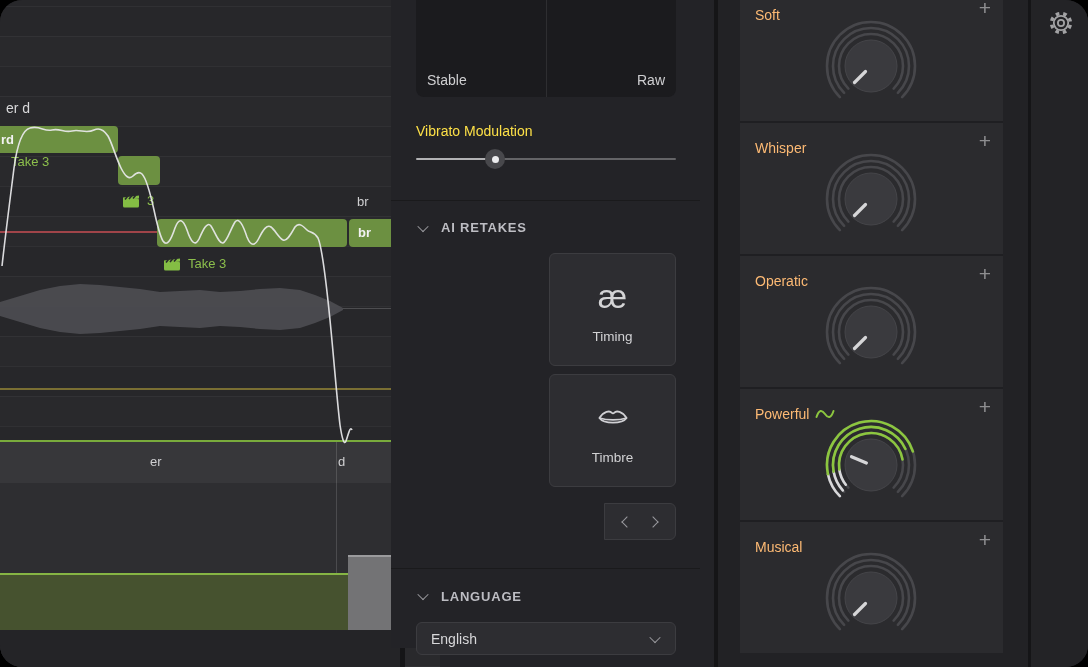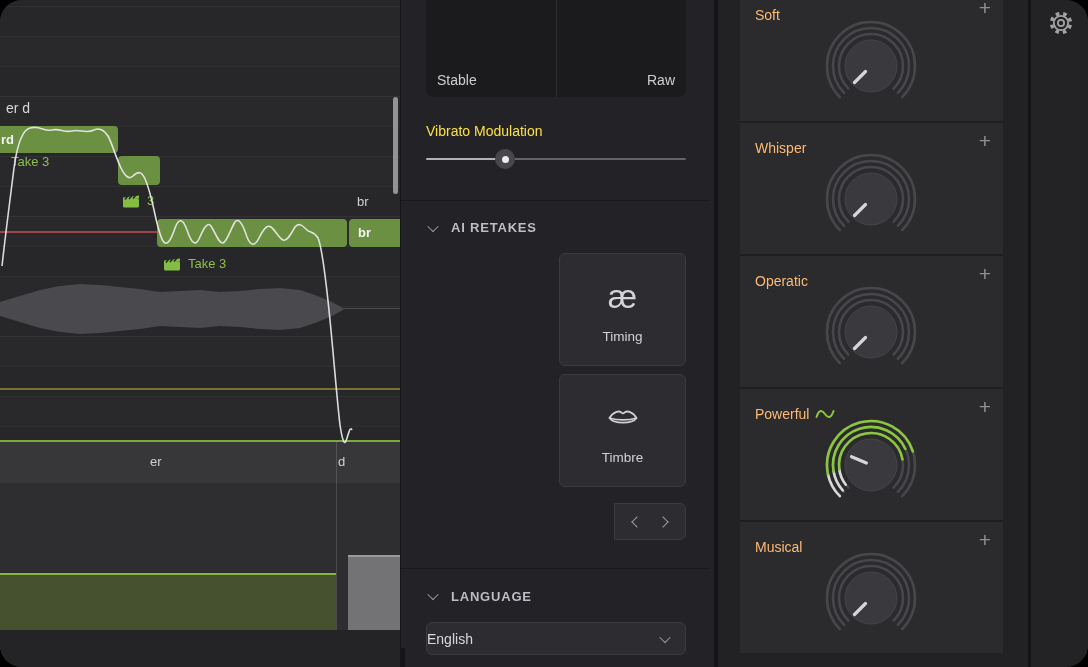--- a/index.html
+++ b/index.html
@@ -4,42 +4,42 @@
 <style>
   html,body{margin:0;padding:0;background:#000;width:1088px;height:667px;overflow:hidden;
     font-family:"Liberation Sans","DejaVu Sans",sans-serif;}
   .window{position:absolute;left:0;top:0;width:1088px;height:667px;border-radius:22px;
     overflow:hidden;background:#232327;}
   .abs{position:absolute;}
   
   .piano{left:0;top:0;width:400px;height:667px;background:#29292c;overflow:hidden;}
   .vgrid{background-image:
       repeating-linear-gradient(90deg, rgba(255,255,255,0.055) 0 1px, transparent 1px 45px);
-      background-position:17px 0;}
+      background-position:17px 0;padding-left:40px;}
   .hgrid{background-image:
       repeating-linear-gradient(180deg, rgba(255,255,255,0.045) 0 1px, transparent 1px 30px),
       repeating-linear-gradient(180deg, rgba(0,0,0,0.05) 0 30px, transparent 30px 60px);
       background-position:0 6px;}
   .note{background:#6c9041;border-radius:4px;color:#f2f2f2;font-size:13px;font-weight:bold;
       line-height:27px;padding-left:9px;box-sizing:border-box;overflow:hidden;}
   .takechip{color:#8cbf4c;font-size:13px;display:flex;align-items:center;gap:7px;}
   .phon{color:#cfcfd1;font-size:13px;}
   .redline{background:#a04449;}
   .yellowline{background:#8a7d35;opacity:.85;}
   .greenline{background:#79ab3c;}
   .phonband{background:#37373a;}
   .lowband{background:#2e2e31;}
   .paramfill{background:#46522f;border-top:2px solid #86b544;}
   .greyseg{background:#737375;border-top:2px solid #9b9b9d;}
   .scrollbar{background:#939395;border-radius:3px;}
   .botstrip{background:#242427;}
   
   .vdiv{top:0;height:667px;background:#151517;}
   
-  .inspector{left:401px;top:0;width:309px;height:648px;background:#232327;}
+  .inspector{left:391px;top:0;width:309px;height:648px;background:#232327;}
   .modebox{left:25px;top:0;width:260px;height:97px;background:#1b1b1e;
       border-radius:0 0 8px 8px;}
   .modebox .split{position:absolute;left:50%;top:0;width:1px;height:100%;background:#2e2e31;}
   .modebox .lbl{position:absolute;bottom:9px;font-size:14px;color:#cfcfd1;}
   .sect-title{font-size:13px;font-weight:bold;letter-spacing:.8px;color:#bdbdc3;}
   .chev{display:inline-block;width:7px;height:7px;border-right:1.6px solid #9a9a9e;
       border-bottom:1.6px solid #9a9a9e;}
   .chev.down{transform:rotate(45deg) translate(-1px,-1px);}
   .chev.left{transform:rotate(135deg);}
   .chev.right{transform:rotate(-45deg);}
@@ -201,21 +201,21 @@
       <span class="chev left" style="position:absolute;left:18px;top:14px;"></span>
       <span class="chev right" style="position:absolute;right:18px;top:14px;"></span>
     </div>
 
     <div class="abs hdiv" style="top:568px;"></div>
 
     <span class="abs chev down" style="left:28px;top:592px;"></span>
     <span class="abs sect-title" style="left:50px;top:589px;">LANGUAGE</span>
 
     <div class="abs selectbox" style="left:25px;top:622px;width:260px;height:33px;border-radius:6px;">
-      <span style="">English</span>
+      <span style="margin-left:14px;">English</span>
       <span class="chev down" style="position:absolute;right:16px;top:12px;"></span>
     </div>
   </div>
 
   <div class="abs vdiv" style="left:714px;width:4px;"></div>
 
   <div class="abs presets">
     <div class="abs preset-col">
 
       <div class="preset-row">

